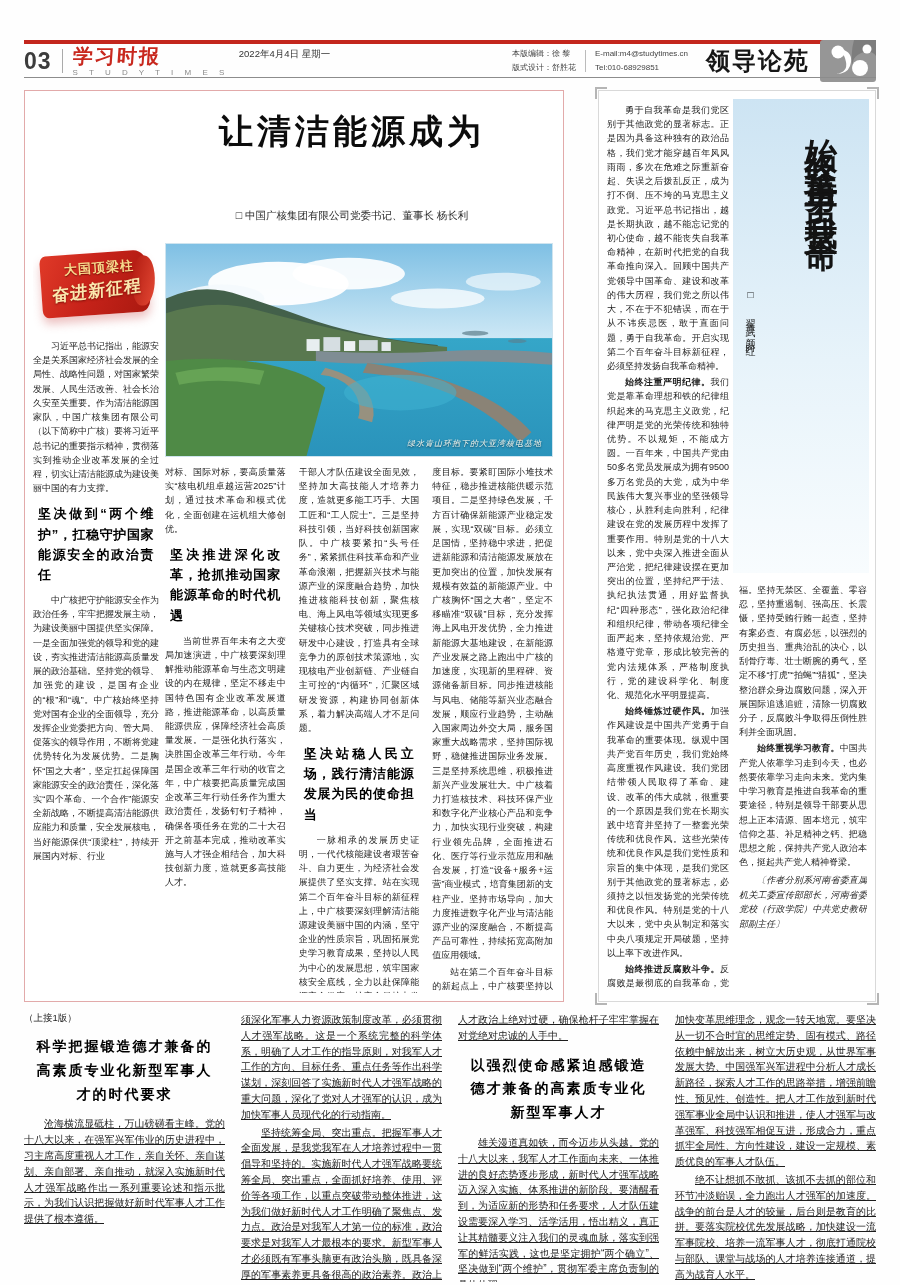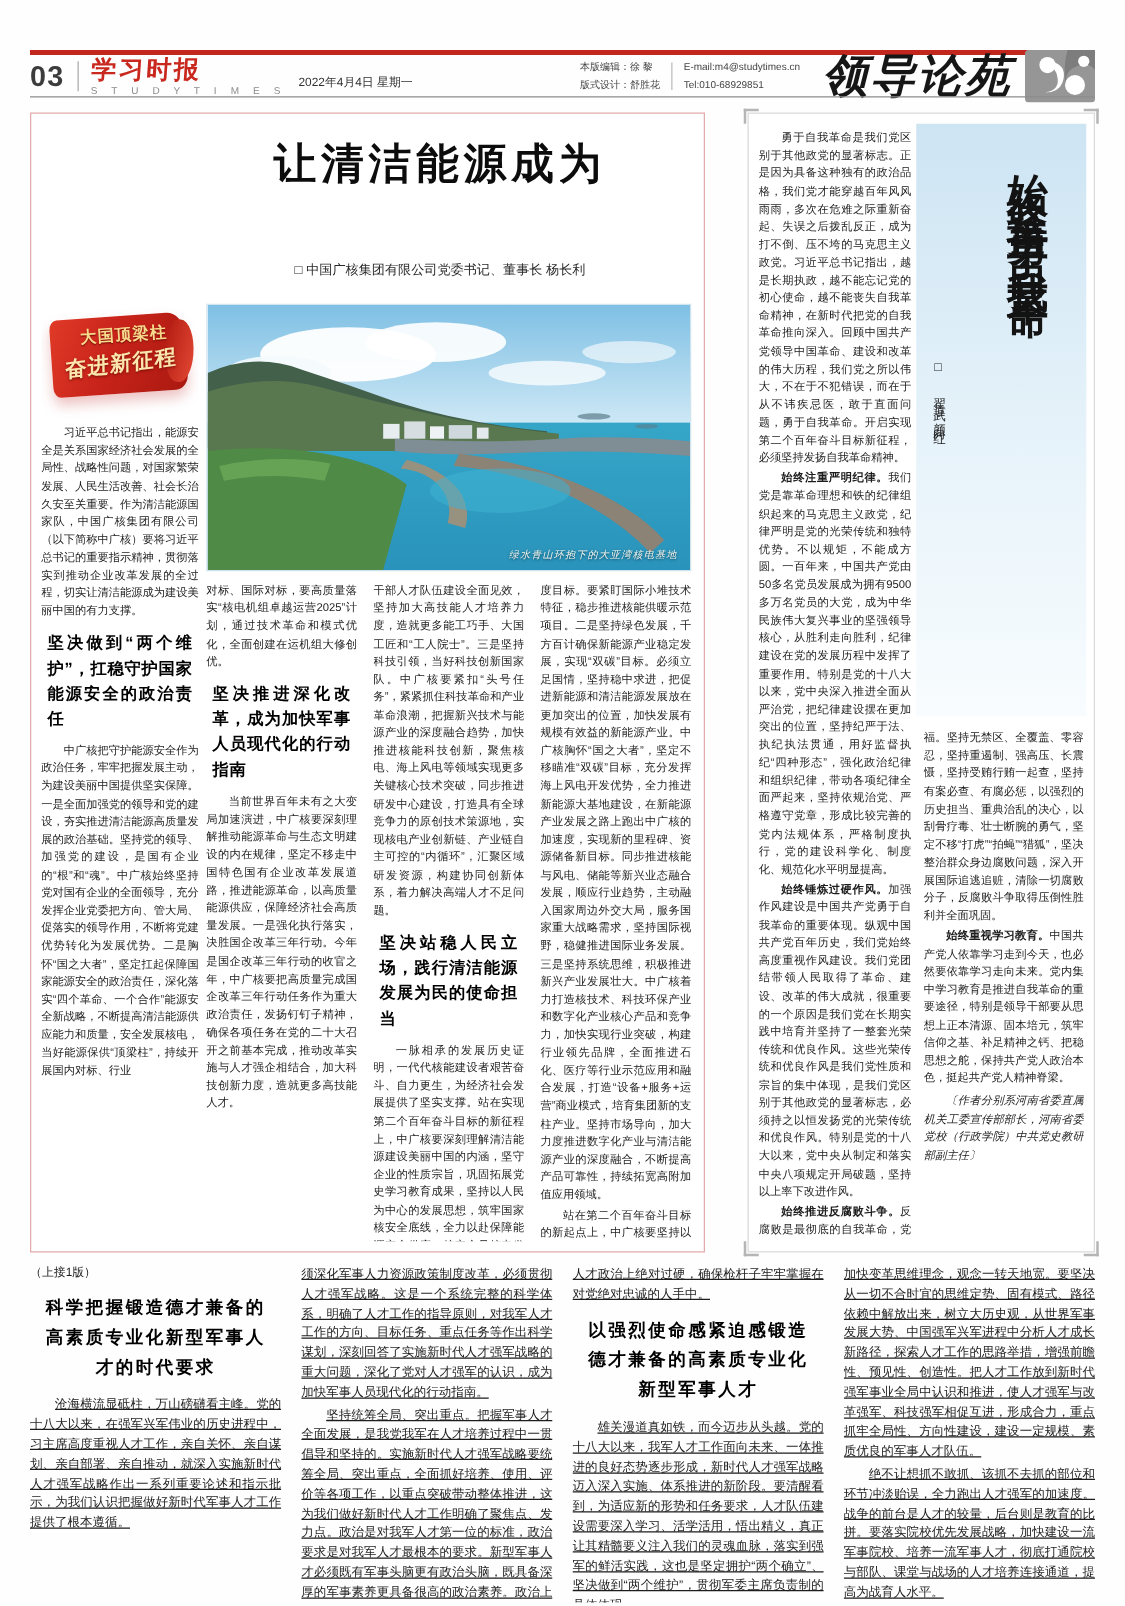--- a/index.html
+++ b/index.html
@@ -10,26 +10,26 @@
   }
   
   .red-rule { position:absolute; left:24px; right:24px; top:40px; height:4px; background:#c3261d; }
   .gray-rule { position:absolute; left:24px; right:24px; top:77px; height:1px; background:#8c8c8c; }
   .header-row { position:absolute; left:24px; right:24px; top:46px; height:30px; display:flex; align-items:center; }
   .page-num { font-size:23px; font-weight:bold; color:#3c3c3c; letter-spacing:1px; }
   .hdr-div { width:1px; height:24px; background:#aaa; margin:0 10px; }
   .masthead { display:flex; flex-direction:column; line-height:1; }
   .masthead .cn { font-size:20px; font-weight:900; color:#c8281e; letter-spacing:2px; transform:skewX(-4deg); font-family:"Liberation Serif","DejaVu Serif",serif; }
   .masthead .en { font-size:8px; color:#8a8a8a; letter-spacing:4.5px; margin-top:3px; }
-  .hdr-date { font-size:9.5px; color:#333; margin-left:10px; align-self:flex-start; margin-top:14px; }
+  .hdr-date { font-size:9.5px; color:#333; margin-left:10px; align-self:flex-start; margin-top:2px; }
   .hdr-spacer { flex:1; }
   .hdr-staff { font-size:8px; color:#444; line-height:1.7; font-family:Liberation Sans, sans-serif; }
   .hdr-vline { width:1px; height:22px; background:#bbb; margin:0 9px; }
   .hdr-contact { font-size:8px; color:#444; line-height:1.7; }
-  .section-title { font-size:36px; font-weight:900; color:#161616; letter-spacing:2px; margin:0 10px 0 18px;font-style:italic; }
+  .section-title { font-size:24px; font-weight:900; color:#161616; letter-spacing:2px; margin:0 10px 0 18px; }
   .logo-mark { width:56px; height:42px; flex:0 0 auto; }
   
   .left-box { position:absolute; left:24px; top:90px; width:540px; height:912px; border:1px solid #e2aaaa; background:#fff; }
   .right-box { position:absolute; left:598px; top:90px; width:278px; height:912px; border:1px solid #d9d9d9; background:#fff; }
   .corner { position:absolute; width:12px; height:12px; }
   .corner.tl { left:-4px; top:-4px; border-left:2px solid #b5b5b5; border-top:2px solid #b5b5b5; }
   .corner.tr { right:-4px; top:-4px; border-right:2px solid #b5b5b5; border-top:2px solid #b5b5b5; }
   .corner.bl { left:-4px; bottom:-4px; border-left:2px solid #b5b5b5; border-bottom:2px solid #b5b5b5; }
   .corner.br { right:-4px; bottom:-4px; border-right:2px solid #b5b5b5; border-bottom:2px solid #b5b5b5; }
   
@@ -152,21 +152,21 @@
         <ellipse cx="250" cy="150" rx="60" ry="18" fill="#3fb3d2" opacity="0.55"></ellipse>
         <ellipse cx="330" cy="90" rx="14" ry="2.5" fill="#5d7d8a" opacity="0.7"></ellipse>
         <ellipse cx="375" cy="98" rx="10" ry="2" fill="#5d7d8a" opacity="0.6"></ellipse>
       </svg>
       <div class="photo-caption">绿水青山环抱下的大亚湾核电基地</div>
     </div>
 
     <div class="main-cols">
       <div class="main-col">
         <p class="bt cont">对标、国际对标，要高质量落实“核电机组卓越运营2025”计划，通过技术革命和模式优化，全面创建在运机组大修创优。</p>
-        <div class="subhead">坚决推进深化改革，成为加快军事人员现代化的行动指南</div>
+        <div class="subhead">坚决推进深化改革，抢抓推动国家能源革命的时代机遇</div>
         <p class="bt">当前世界百年未有之大变局加速演进，中广核要深刻理解推动能源革命与生态文明建设的内在规律，坚定不移走中国特色国有企业改革发展道路，推进能源革命，以高质量能源供应，保障经济社会高质量发展。一是强化执行落实，决胜国企改革三年行动。今年是国企改革三年行动的收官之年，中广核要把高质量完成国企改革三年行动任务作为重大政治责任，发扬钉钉子精神，确保各项任务在党的二十大召开之前基本完成，推动改革实施与人才强企相结合，加大科技创新力度，造就更多高技能人才。</p>
       </div>
       <div class="main-col">
         <p class="bt cont">干部人才队伍建设全面见效，坚持加大高技能人才培养力度，造就更多能工巧手、大国工匠和“工人院士”。三是坚持科技引领，当好科技创新国家队。中广核要紧扣“头号任务”，紧紧抓住科技革命和产业革命浪潮，把握新兴技术与能源产业的深度融合趋势，加快推进核能科技创新，聚焦核电、海上风电等领域实现更多关键核心技术突破，同步推进研发中心建设，打造具有全球竞争力的原创技术策源地，实现核电产业创新链、产业链自主可控的“内循环”，汇聚区域研发资源，构建协同创新体系，着力解决高端人才不足问题。</p>
         <div class="subhead">坚决站稳人民立场，践行清洁能源发展为民的使命担当</div>
         <p class="bt">一脉相承的发展历史证明，一代代核能建设者艰苦奋斗、自力更生，为经济社会发展提供了坚实支撑。站在实现第二个百年奋斗目标的新征程上，中广核要深刻理解清洁能源建设美丽中国的内涵，坚守企业的性质宗旨，巩固拓展党史学习教育成果，坚持以人民为中心的发展思想，筑牢国家核安全底线，全力以赴保障能源安全供应。核安全是核电发展的生命线，中广核深刻认识核电安全的极端重要性，深入推行“严慎细实”工作作风，推动建设文明生产一线，做好“华龙一号”、红沿河6号机组等在运在建项目挂图作战，彻底解决影响安全质量的问题，实现高质量发展。</p>
       </div>
       <div class="main-col">
         <p class="bt cont">度目标。要紧盯国际小堆技术特征，稳步推进核能供暖示范项目。二是坚持绿色发展，千方百计确保新能源产业稳定发展，实现“双碳”目标。必须立足国情，坚持稳中求进，把促进新能源和清洁能源发展放在更加突出的位置，加快发展有规模有效益的新能源产业。中广核胸怀“国之大者”，坚定不移瞄准“双碳”目标，充分发挥海上风电开发优势，全力推进新能源大基地建设，在新能源产业发展之路上跑出中广核的加速度，实现新的里程碑、资源储备新目标。同步推进核能与风电、储能等新兴业态融合发展，顺应行业趋势，主动融入国家周边外交大局，服务国家重大战略需求，坚持国际视野，稳健推进国际业务发展。三是坚持系统思维，积极推进新兴产业发展壮大。中广核着力打造核技术、科技环保产业和数字化产业核心产品和竞争力，加快实现行业突破，构建行业领先品牌，全面推进石化、医疗等行业示范应用和融合发展，打造“设备+服务+运营”商业模式，培育集团新的支柱产业。坚持市场导向，加大力度推进数字化产业与清洁能源产业的深度融合，不断提高产品可靠性，持续拓宽高附加值应用领域。</p>
         <p class="bt">站在第二个百年奋斗目标的新起点上，中广核要坚持以习近平新时代中国特色社会主义思想为指导，深入学习贯彻党的十九大和十九届历次全会精神，落实习近平总书记的重要指示精神，准确理解把握习近平总书记关于“五个有利条件”的重要论述，不断推进新时代能源强国建设，满足人民对美好生活的需求和向往，服务党和国家工作大局，为实现第二个百年奋斗目标、建设富强民主文明和谐美丽的社会主义现代化强国贡献中广核力量。</p>

